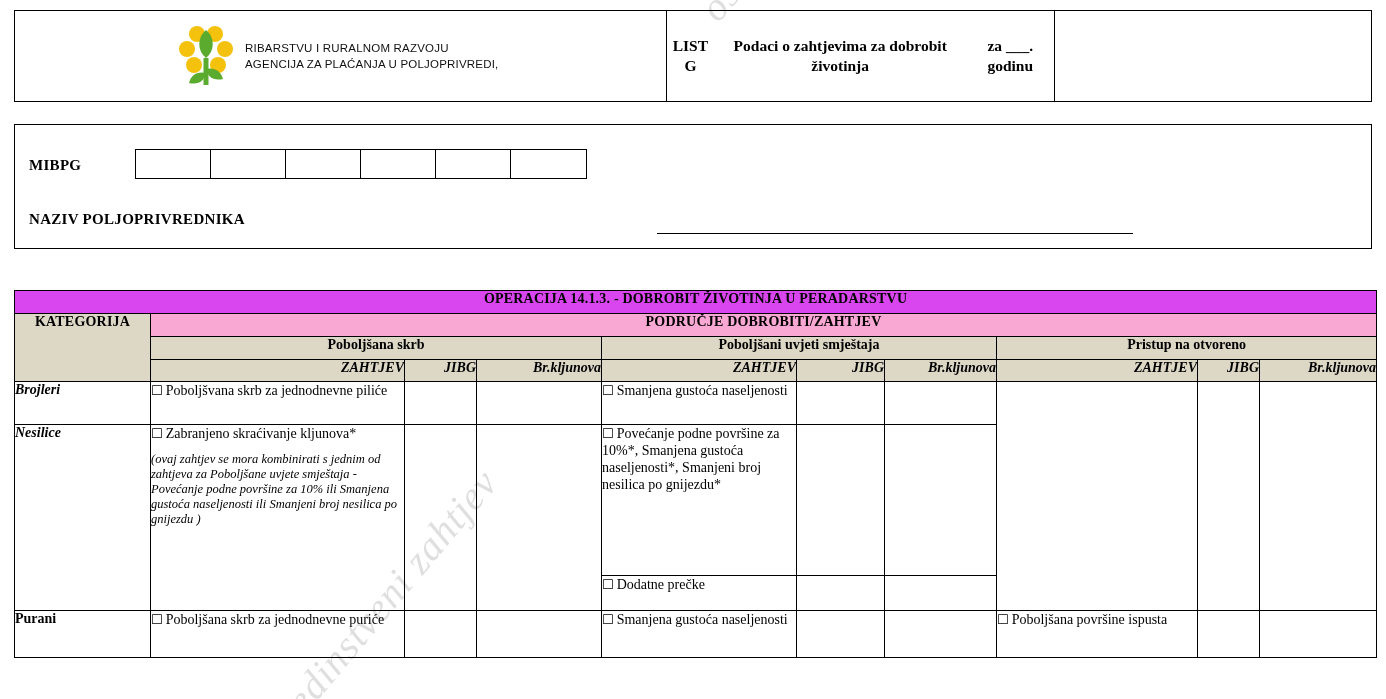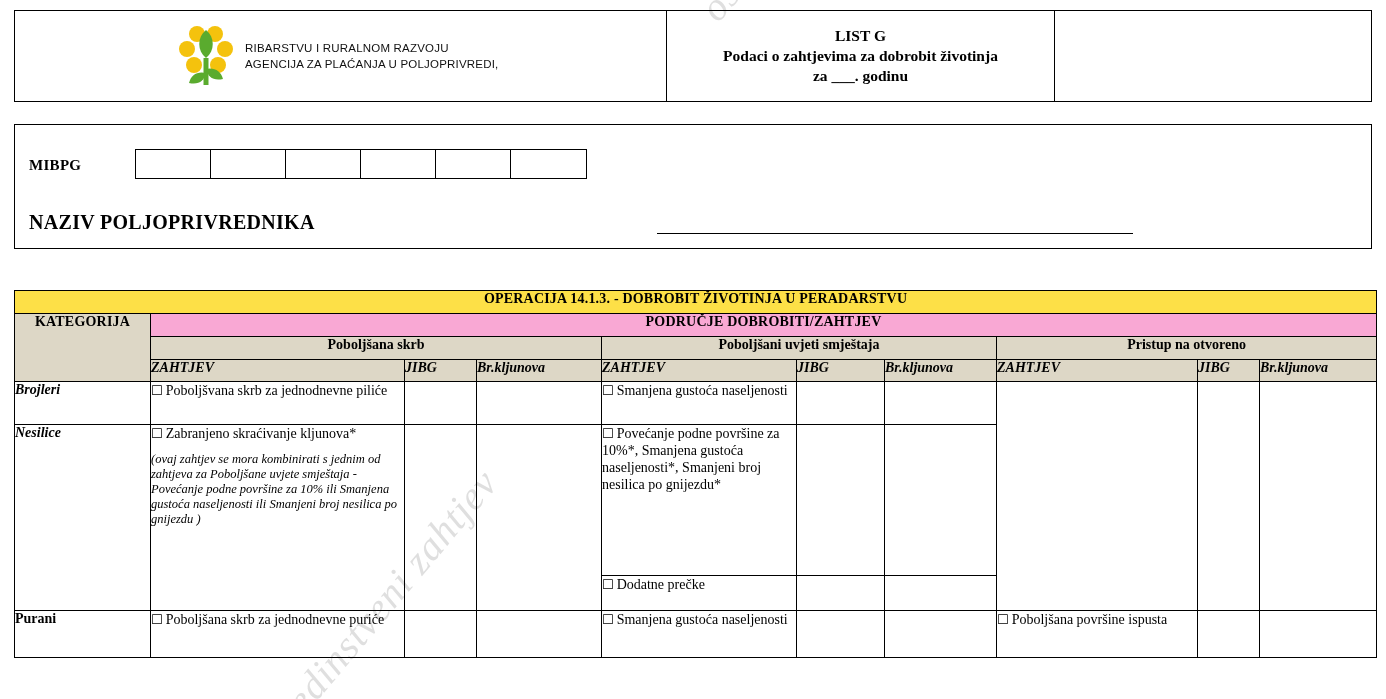--- a/index.html
+++ b/index.html
@@ -90,21 +90,20 @@
     font-size: 11.5px;
     line-height: 16px;
     letter-spacing: 0.2px;
     color: #111;
   }
   .hdr-title-cell {
     width: 388px;
     border-right: 1px solid #000;
     box-sizing: border-box;
     display: flex;
-    flex-direction: column;
     align-items: center;
     justify-content: center;
     text-align: center;
     font-weight: bold;
     font-size: 15.5px;
     line-height: 20px;
   }
   .hdr-blank-cell {
     flex: 1;
   }
@@ -143,21 +142,21 @@
     box-sizing: border-box;
   }
   .mibpg-boxes .cellbox:last-child {
     border-right: none;
   }
   .naziv-label {
     position: absolute;
     left: 14px;
     top: 86px;
     font-weight: bold;
-    font-size: 20px;
+    font-size: 15px;
     letter-spacing: 0.3px;
   }
   .naziv-line {
     position: absolute;
     left: 642px;
     top: 108px;
     width: 476px;
     border-bottom: 1.6px solid #000;
   }
 
@@ -172,21 +171,21 @@
     z-index: 10;
     background: transparent;
   }
   .main-table td, .main-table th {
     border: 1px solid #000;
     padding: 0;
     vertical-align: top;
     font-size: 14px;
   }
   .op-title {
-    background: #fde047;
+    background: #d946ef;
     text-align: center;
     font-weight: bold;
     font-size: 15px;
     height: 22px;
     vertical-align: middle;
     letter-spacing: 0.2px;
   }
   .kategorija-head {
     background: #ddd7c6;
     text-align: center;
@@ -207,21 +206,21 @@
   .group-head {
     background: #ddd7c6;
     text-align: center;
     font-weight: bold;
     font-size: 14.5px;
     height: 22px;
     vertical-align: middle;
   }
   .col-head {
     background: #ddd7c6;
-    text-align: left;
+    text-align: right;
     font-weight: bold;
     font-style: italic;
     font-size: 14px;
     height: 21px;
     vertical-align: middle;
   }
   .cat-cell {
     font-weight: bold;
     font-style: italic;
     font-size: 14.5px;

